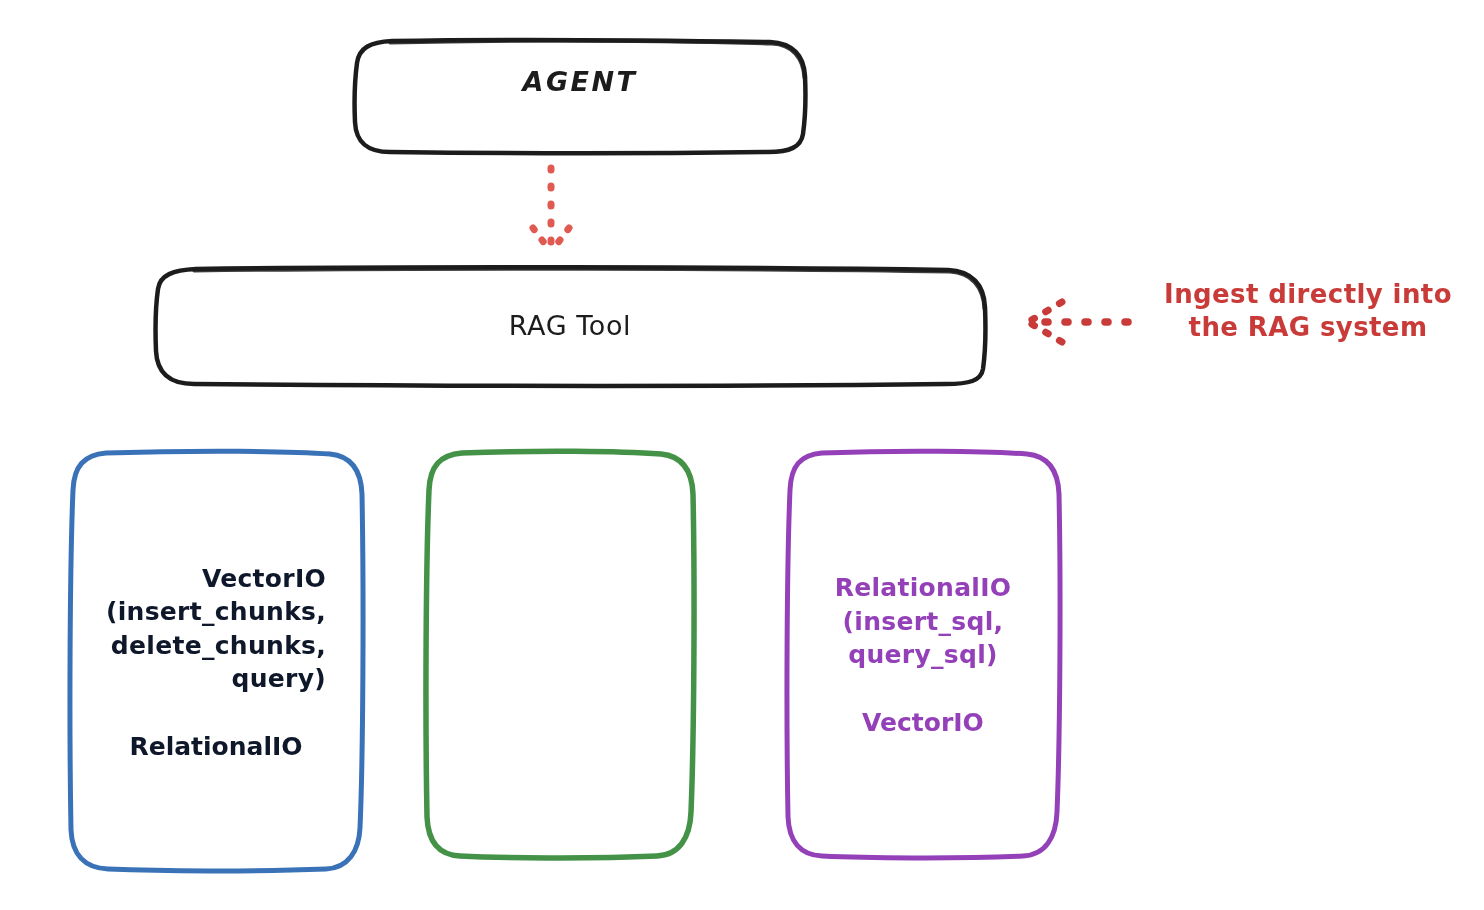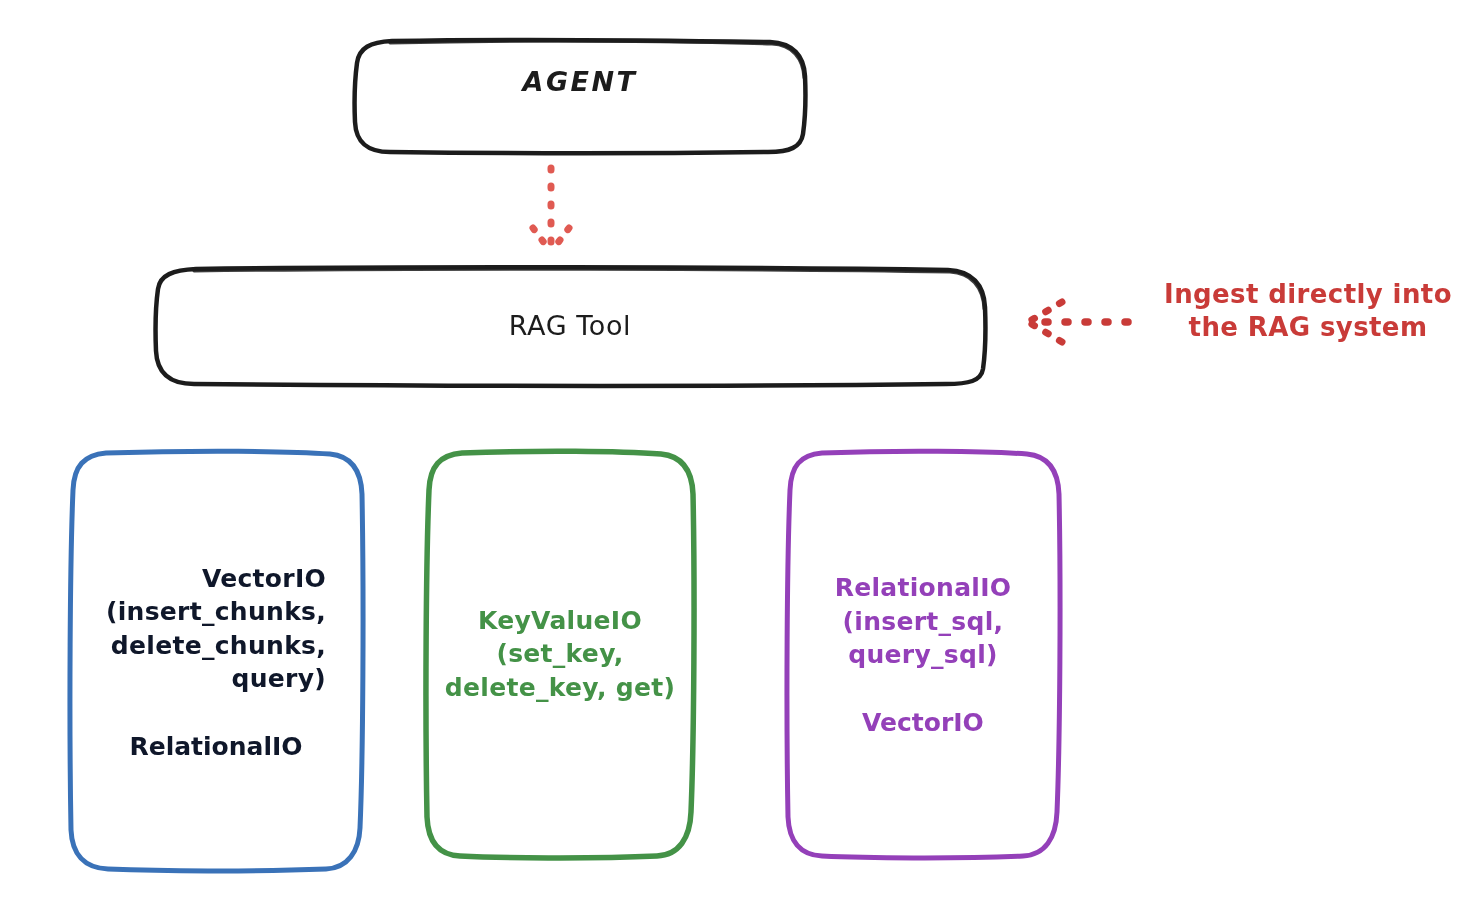--- a/index.html
+++ b/index.html
@@ -202,23 +202,20 @@
 
 <div class="node leaf" id="vector-node">
   <div class="node-label">VectorIO
 (insert_chunks,
 delete_chunks,
 query)</div>
   <div class="node-sub">RelationalIO</div>
 </div>
 
 <div class="node leaf" id="keyvalue-node">
-  <div class="node-label">KeyValueIO
-(set_key,
-delete_key, get)</div>
 </div>
 
 <div class="node leaf" id="relational-node">
   <div class="node-label">RelationalIO
 (insert_sql,
 query_sql)</div>
   <div class="node-sub">VectorIO</div>
 </div>
 
 <div id="ingest-annotation">Ingest directly into

